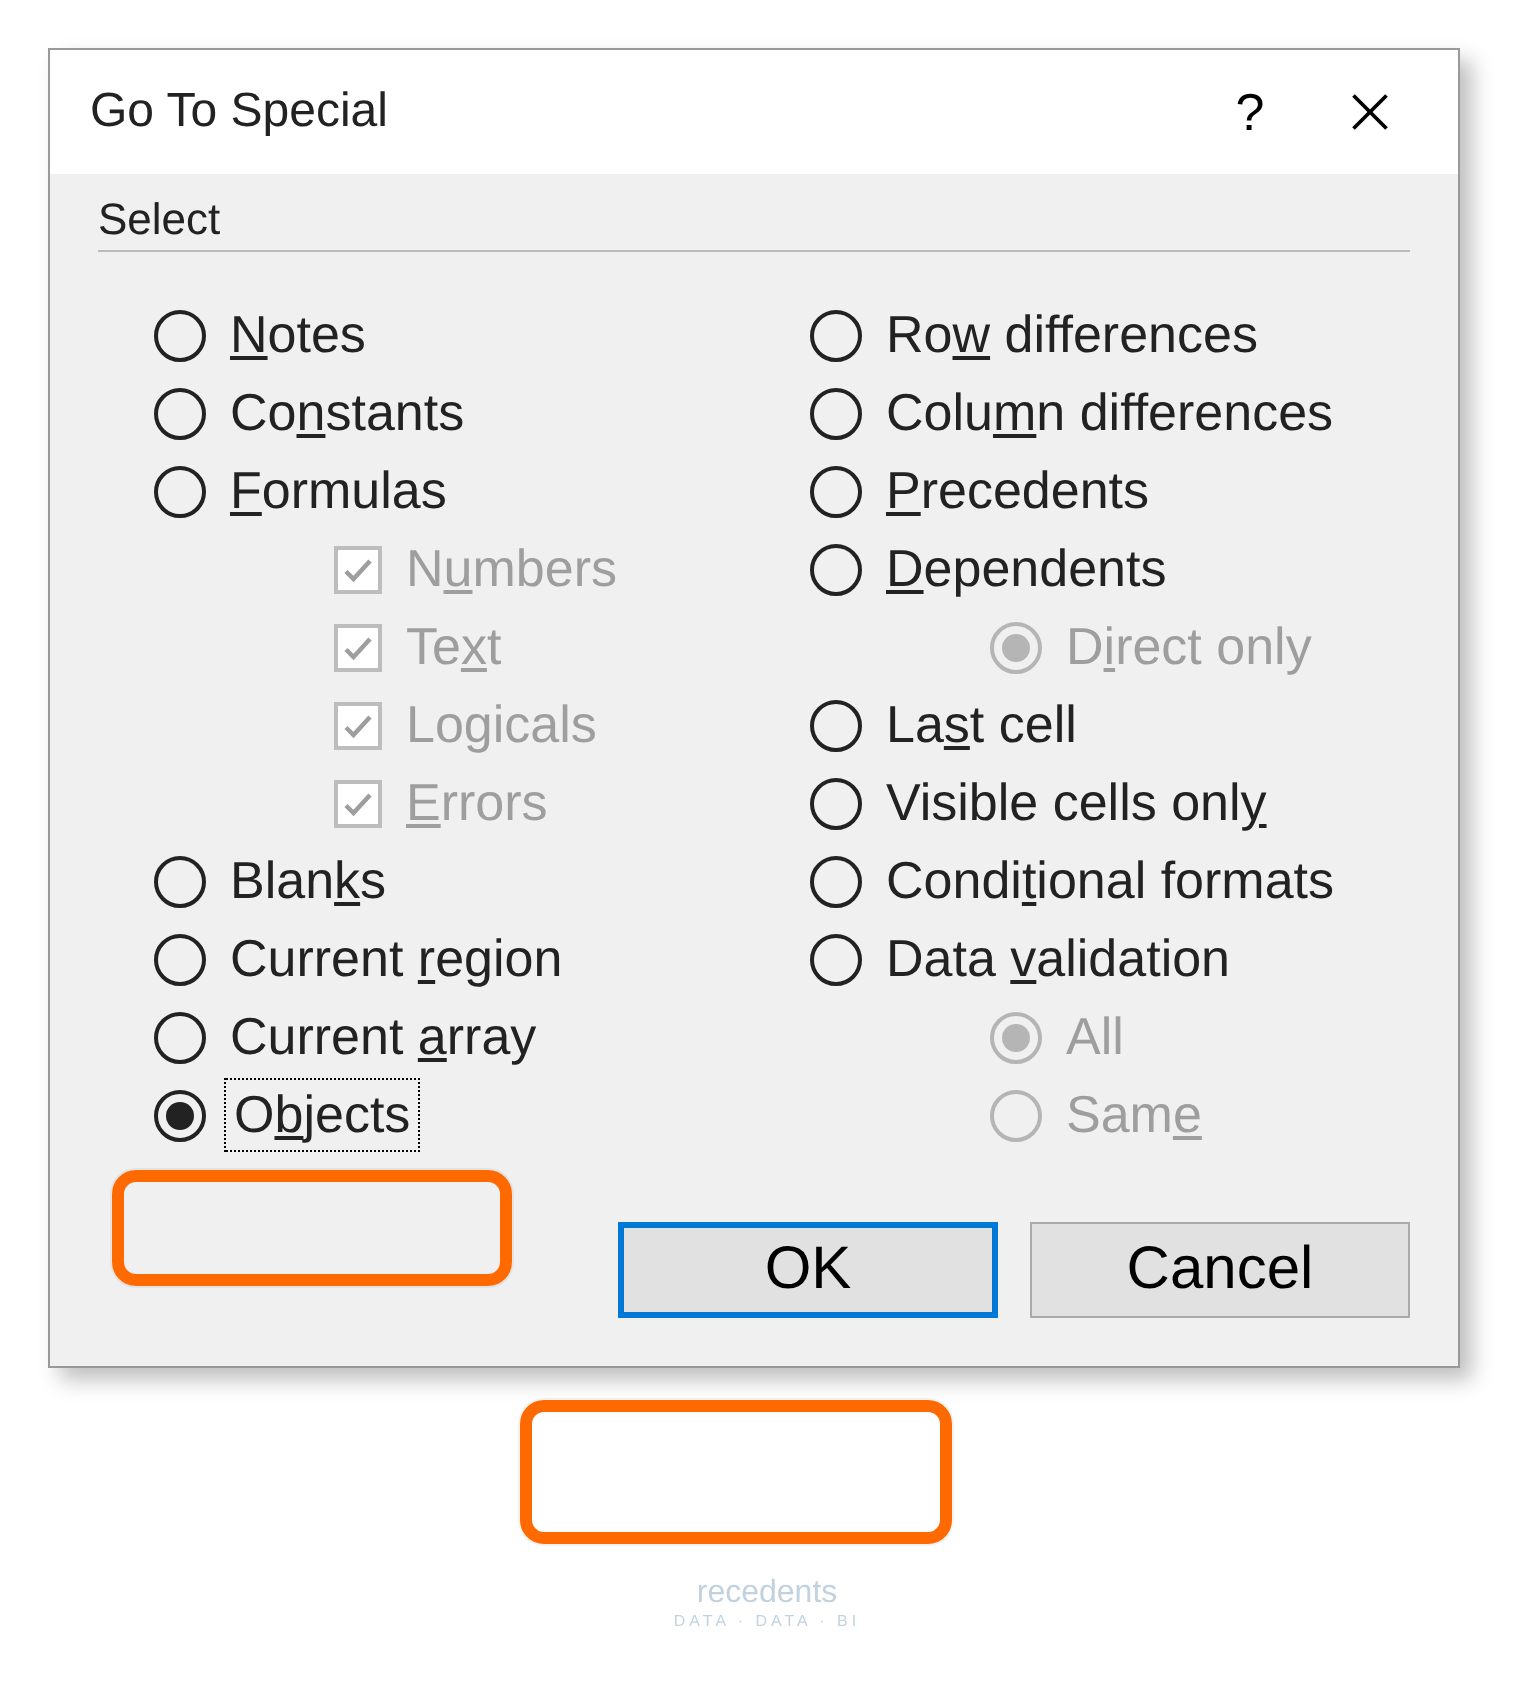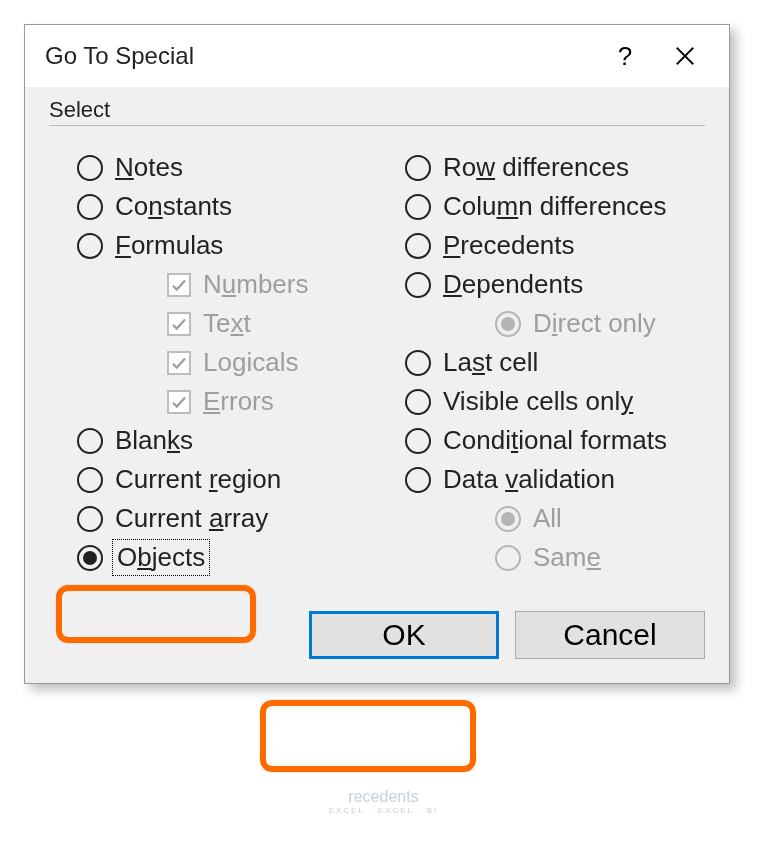--- a/index.html
+++ b/index.html
@@ -317,14 +317,14 @@
       <span class="btn">Cancel</span>
     </div>
   </div>
 </div>
 
 <div class="highlight hl-objects"></div>
 <div class="highlight hl-ok"></div>
 
 <div class="watermark">
   <span>recedents</span>
-  <span class="small">EXCEL · EXCEL · BI</span>
+  <span class="small">DATA · DATA · BI</span>
 </div>
 
 </body></html>

